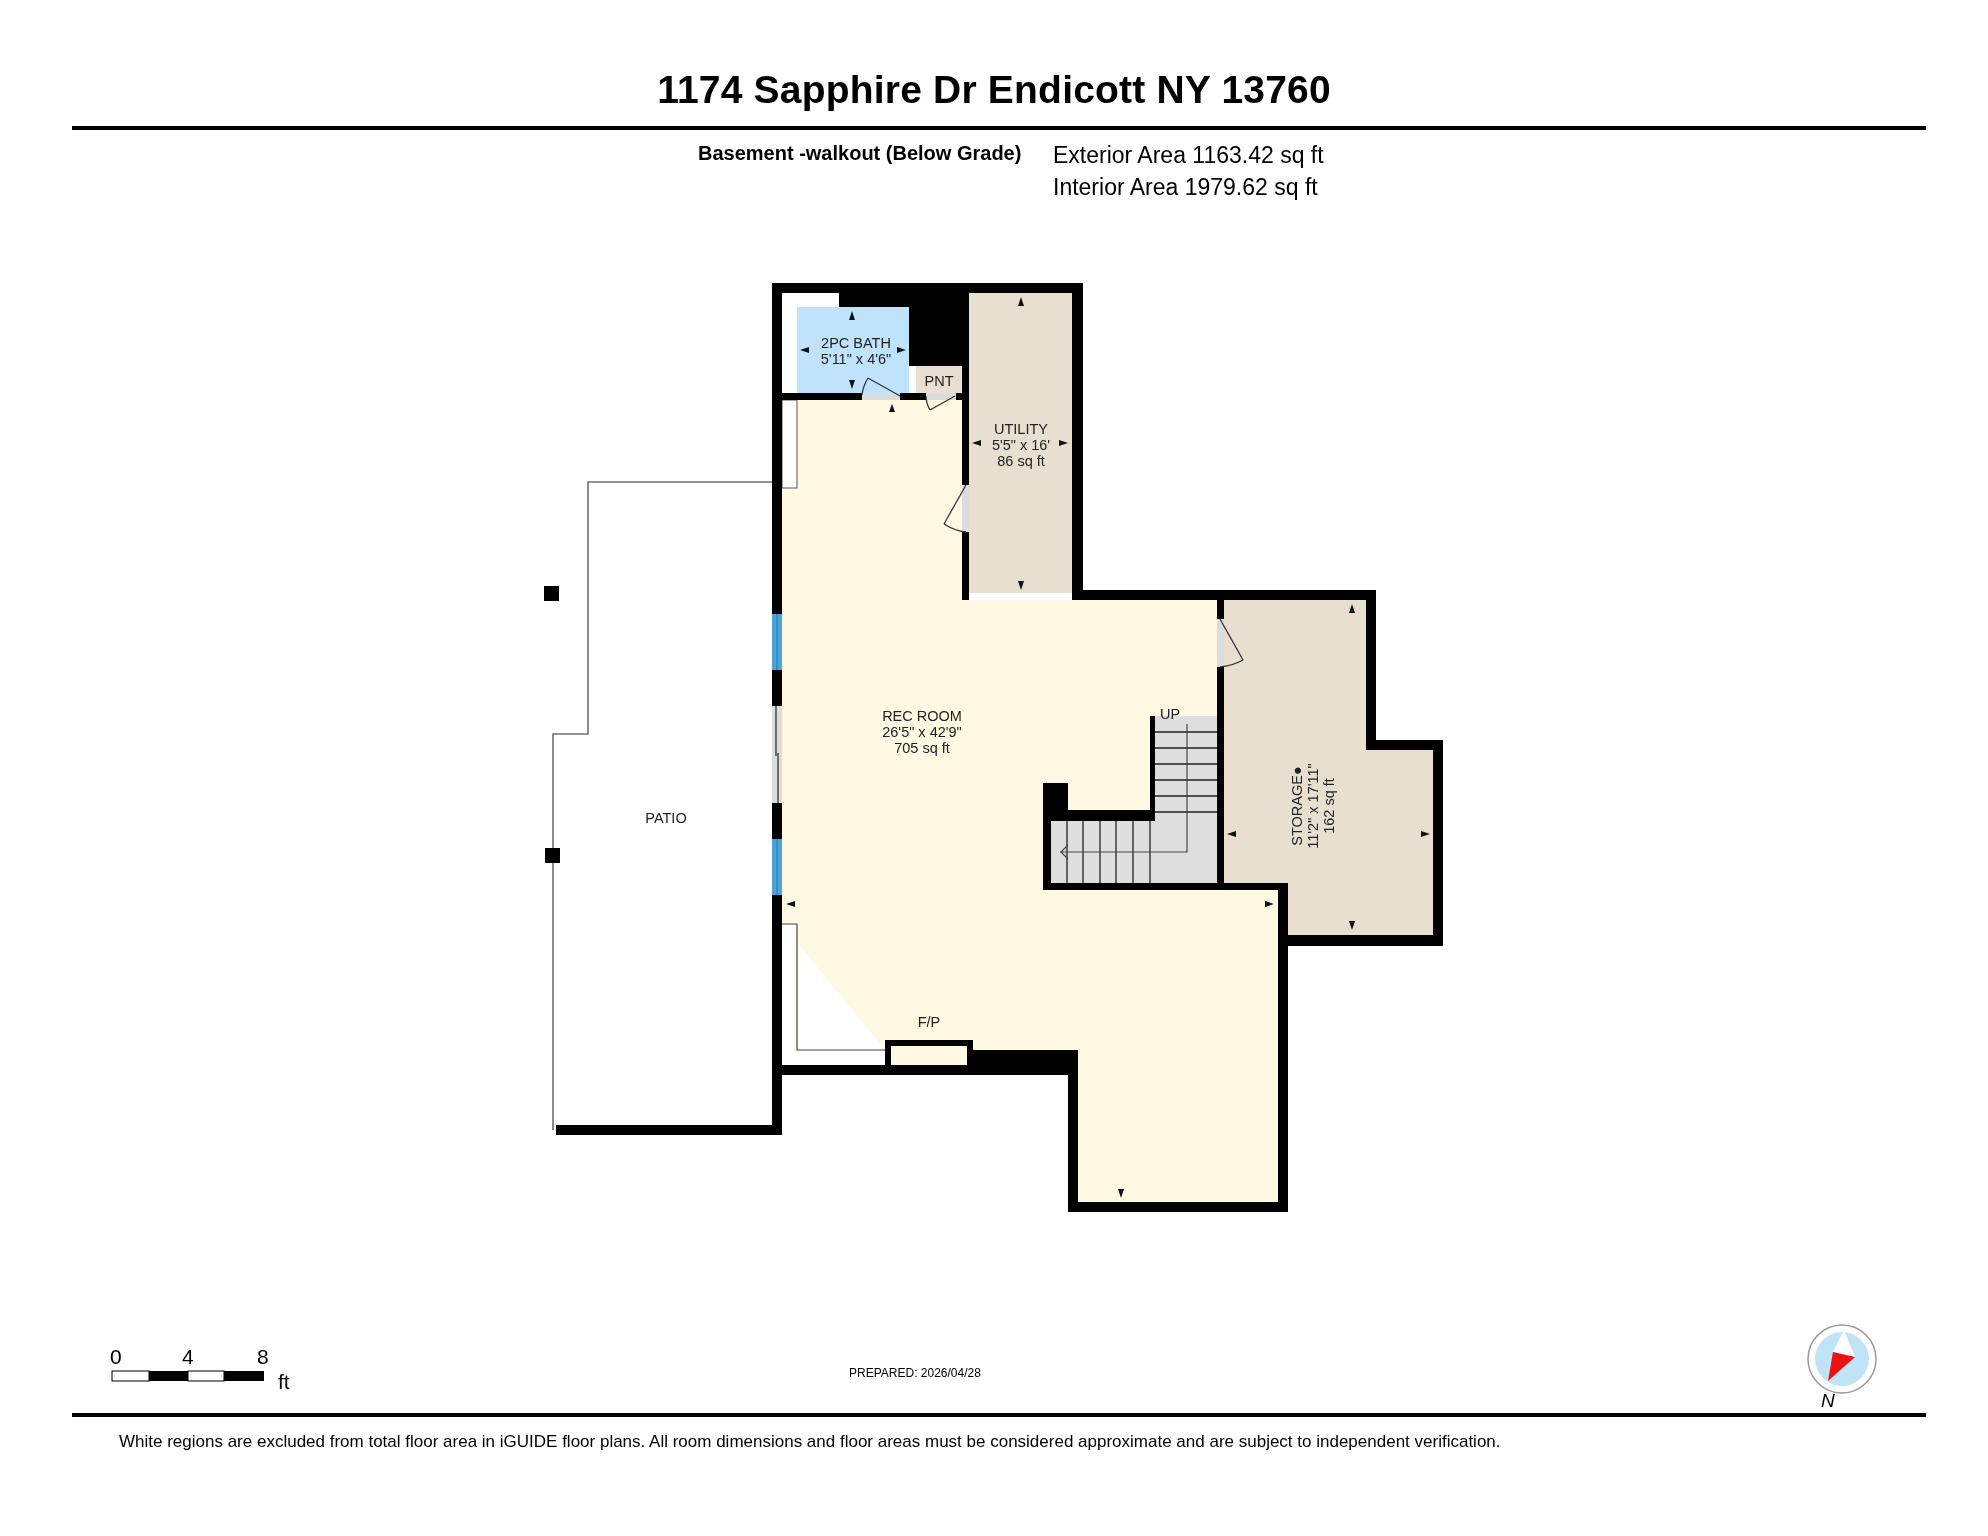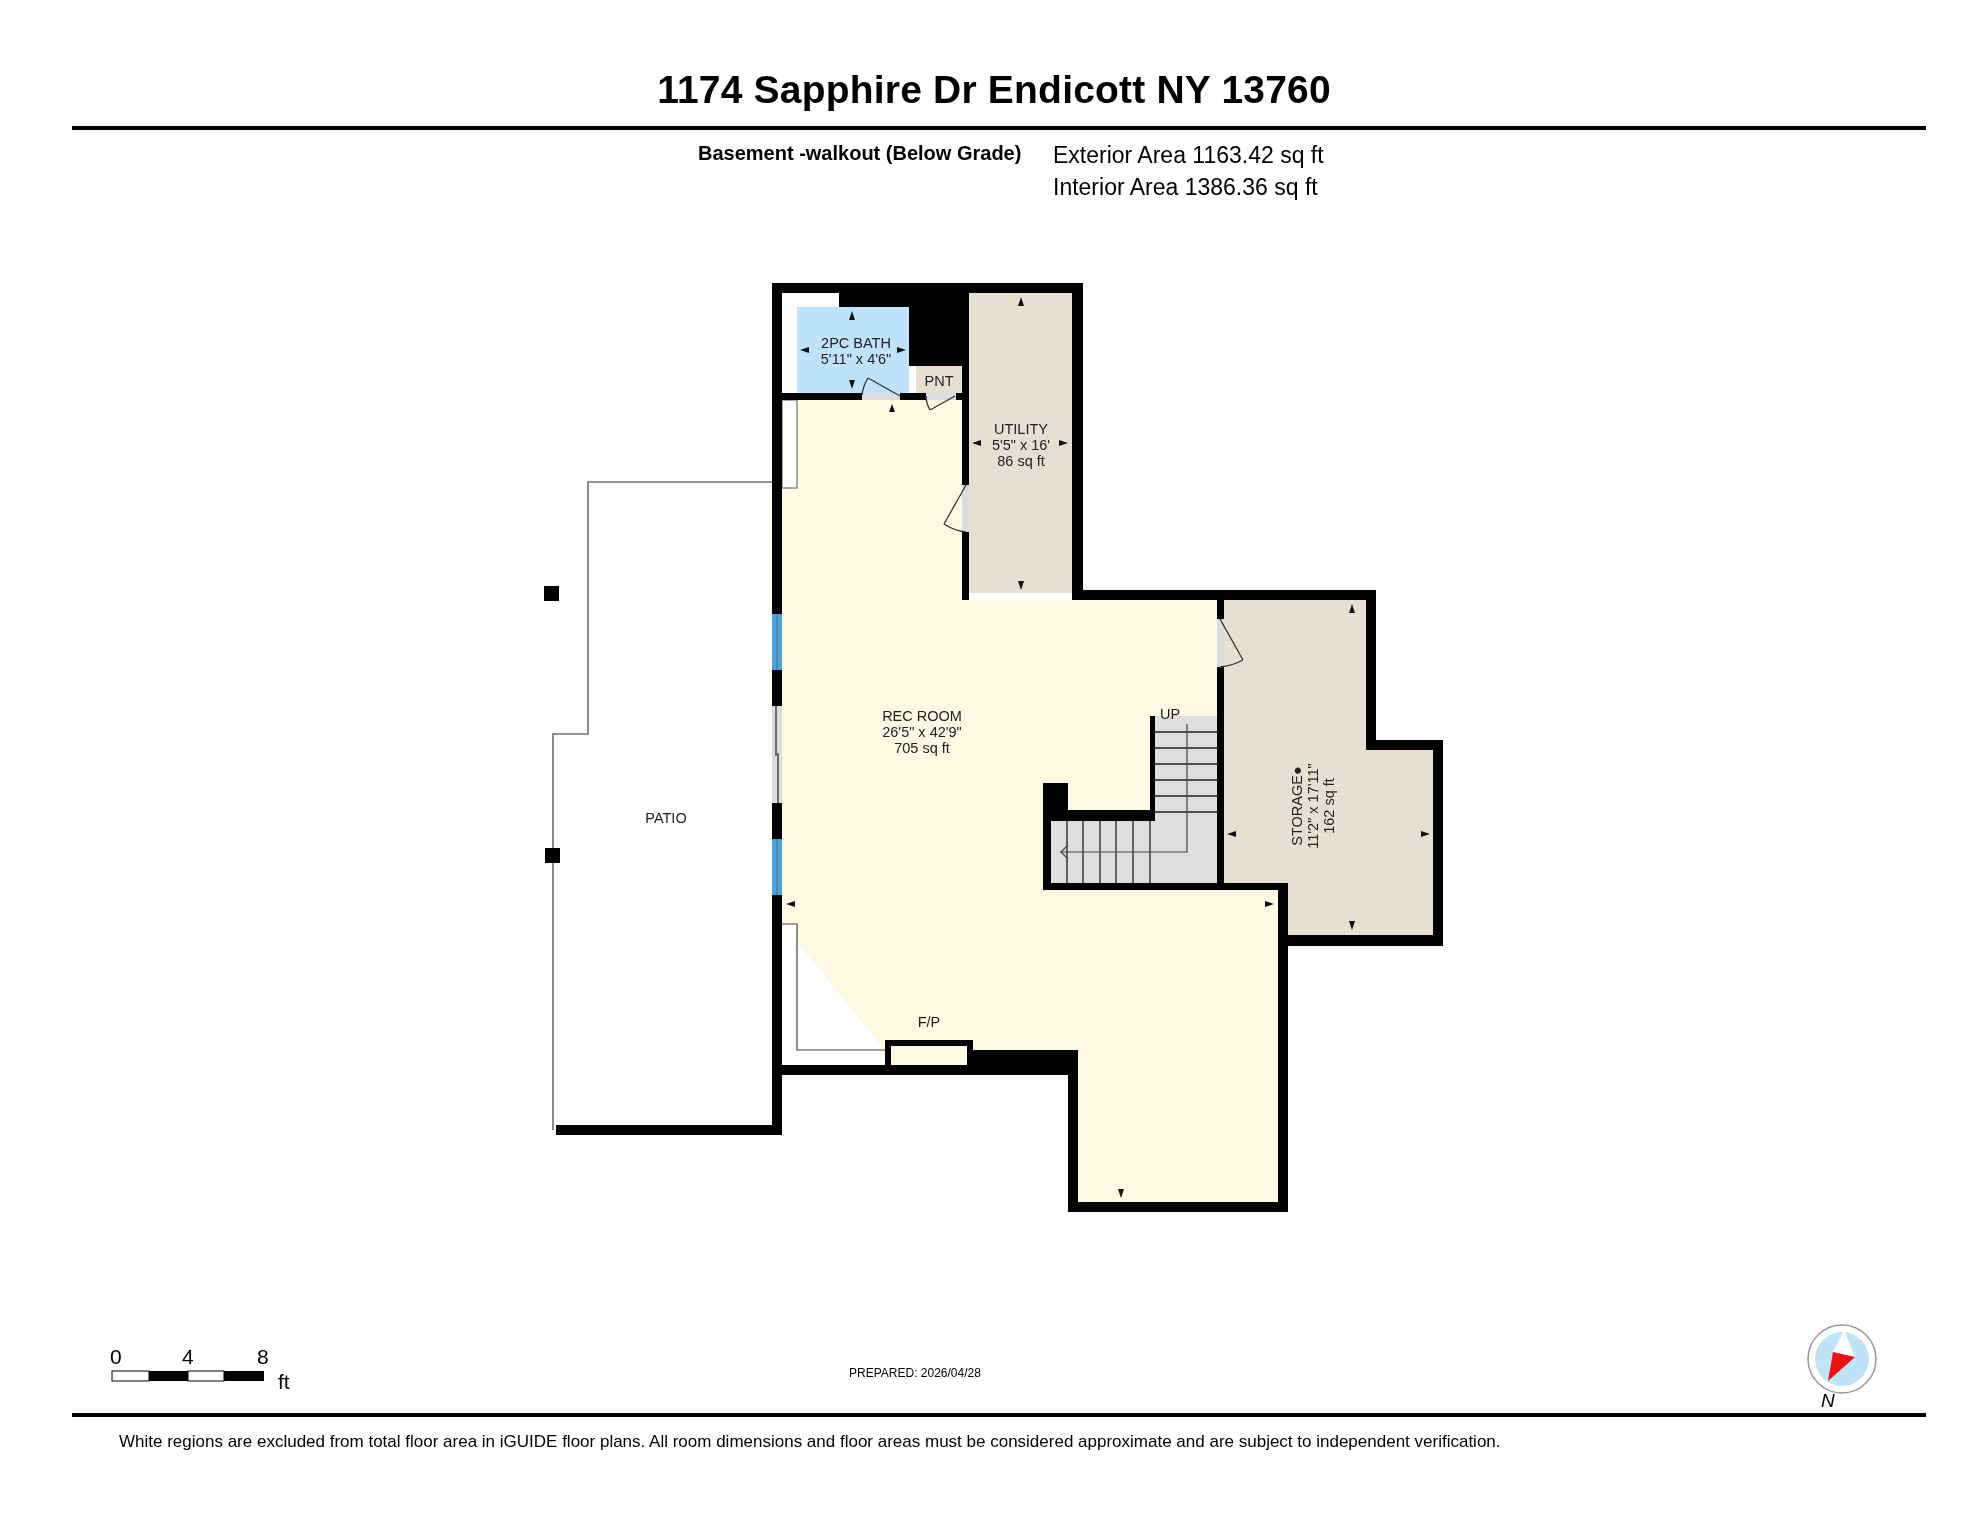--- a/index.html
+++ b/index.html
@@ -19,21 +19,21 @@
     .room-label { font-family: "Liberation Sans", sans-serif; font-size: 14.5px; fill: #222; text-anchor: middle; }
   </style>
 </head>
 <body>
 
 <div class="abs title">1174 Sapphire Dr Endicott NY 13760</div>
 <div class="abs rule-top"></div>
 
 <div class="abs level-name">Basement -walkout (Below Grade)</div>
 <div class="abs area-line" style="top:142px;">Exterior Area 1163.42 sq ft</div>
-<div class="abs area-line" style="top:174px;">Interior Area 1386.36 sq ft</div>
+<div class="abs area-line" style="top:174px;">Interior Area 1979.62 sq ft</div>
 
 <svg class="plan" width="1988" height="1536" viewBox="0 0 1988 1536">
 
   <g>
     <polyline points="772,482 588,482 588,734 553,734 553,1130" fill="none" stroke="#6f6f6f" stroke-width="1.6"></polyline>
     <rect x="544" y="586" width="15" height="15" fill="#000"></rect>
     <rect x="545" y="848" width="15" height="15" fill="#000"></rect>
   </g>
 
   <polygon points="782,400 962,400 962,600 1218,600 1218,883 1285,883 1285,890 1278,890 1278,1202 1078,1202 1078,1065 782,1065" fill="#fff8e3"></polygon>

